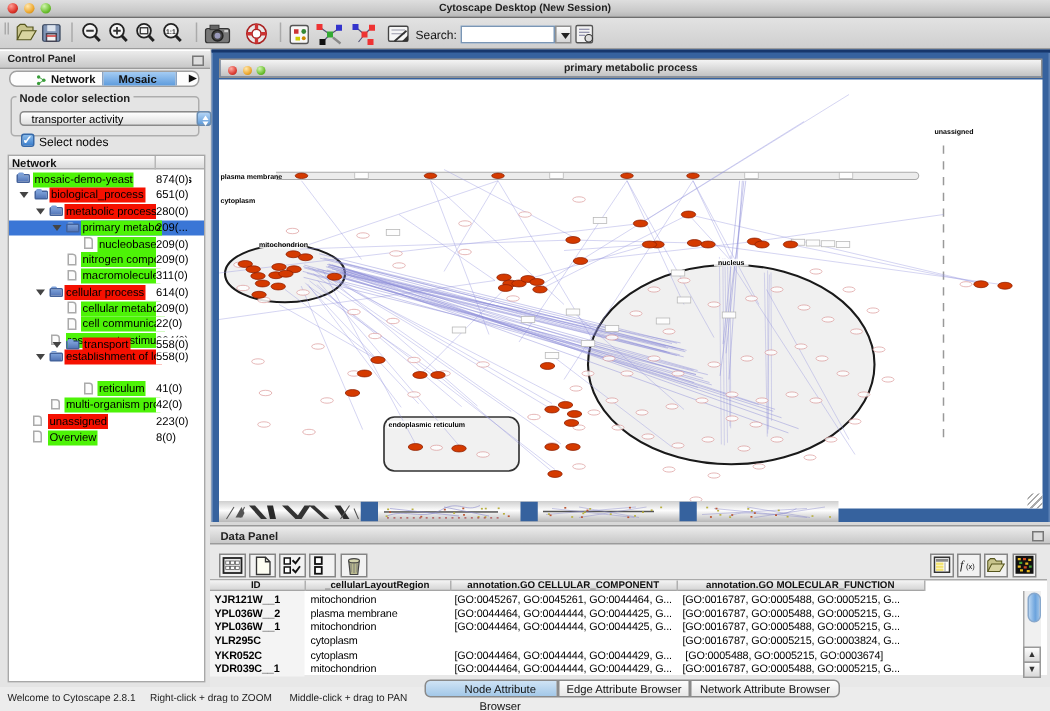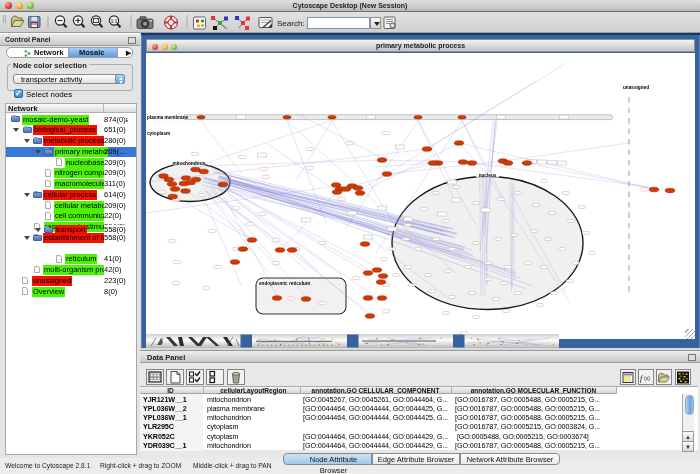--- a/index.html
+++ b/index.html
@@ -30,21 +30,21 @@
 #cphead { left:0; top:0px; width:140px; height:13px;
   background:linear-gradient(#ececec,#c8c8c8); border-bottom:1px solid #9b9b9b; border-top:1px solid #fff;}
 #cphead span { position:absolute; left:5px; top:2px; font-size:7px; font-weight:bold; color:#222; line-height:8px;}
 #cpfloat { position:absolute; right:4px; top:3px; width:8px; height:7px; border:1px solid #777; background:#ddd; }
 #tabbar { left:6px; top:14px; width:127px; height:11px; background:#fdfdfd; border:1px solid #a0a0a0; border-radius:5px; }
 .tabtxt { position:absolute; font-size:7.5px; font-weight:bold; color:#111; line-height:10.5px; }
 #mosaictab { position:absolute; left:61px; top:0px; width:50px; height:9px; background:linear-gradient(#a5ccf3,#5e9cdd); border-left:1px solid #8aa4c4; border-right:1px solid #8aa4c4;}
 #netwicon { position:absolute; left:13px; top:1.5px; width:7px; height:7px; }
 #groupbox { left:7px; top:31px; width:126px; height:27px; border:1px solid #adadad; border-radius:3px; }
 #grouplabel { left:11px; top:28px; font-size:7.5px; font-weight:bold; color:#222; background:#e4e4e4; padding:0 2px;}
-#combo { left:13px; top:41px; width:112px; height:10px; background:linear-gradient(#ffffff,#dfdfdf); border:1px solid #8a8a8a; border-radius:3px; }
+#combo { left:13px; top:41px; width:128px; height:10px; background:linear-gradient(#ffffff,#dfdfdf); border:1px solid #8a8a8a; border-radius:3px; }
 #combo .ctext { font-size:7.5px; color:#000; line-height:9px; margin-left:7px; }
 #combostep { position:absolute; right:-1px; top:-1px; width:10px; height:10px; border-radius:2.5px;
   background:linear-gradient(#b5d6f7,#5e9ad8); border:1px solid #6a8cb0; }
 #combostep:before { content:""; position:absolute; left:2.5px; top:2px; border-left:2.5px solid transparent; border-right:2.5px solid transparent; border-bottom:3px solid #fff; }
 #combostep:after { content:""; position:absolute; left:2.5px; top:6px; border-left:2.5px solid transparent; border-right:2.5px solid transparent; border-top:3px solid #fff; }
 #checkbox { left:14px; top:56px; width:8.5px; height:8.5px; background:linear-gradient(#8abbea,#3a7ecd); border:1px solid #3568a8; border-radius:2px; color:#fff; font-size:8px; line-height:8px; text-align:center; font-weight:bold;}
 #cblabel { left:26px; top:57px; font-size:8px; color:#000; }
 #treewrap { left:5px; top:70px; width:132px; height:352px; background:#fff; border:1px solid #a8a8a8; }
 #treeheader { position:absolute; left:0px; top:0px; width:130px; height:9px; background:linear-gradient(#fafafa,#dcdcdc); border-bottom:1px solid #b0b0b0; }
 #treeheader .h1 { position:absolute; left:2px; font-size:7.5px; font-weight:bold; color:#111; line-height:9px;}

